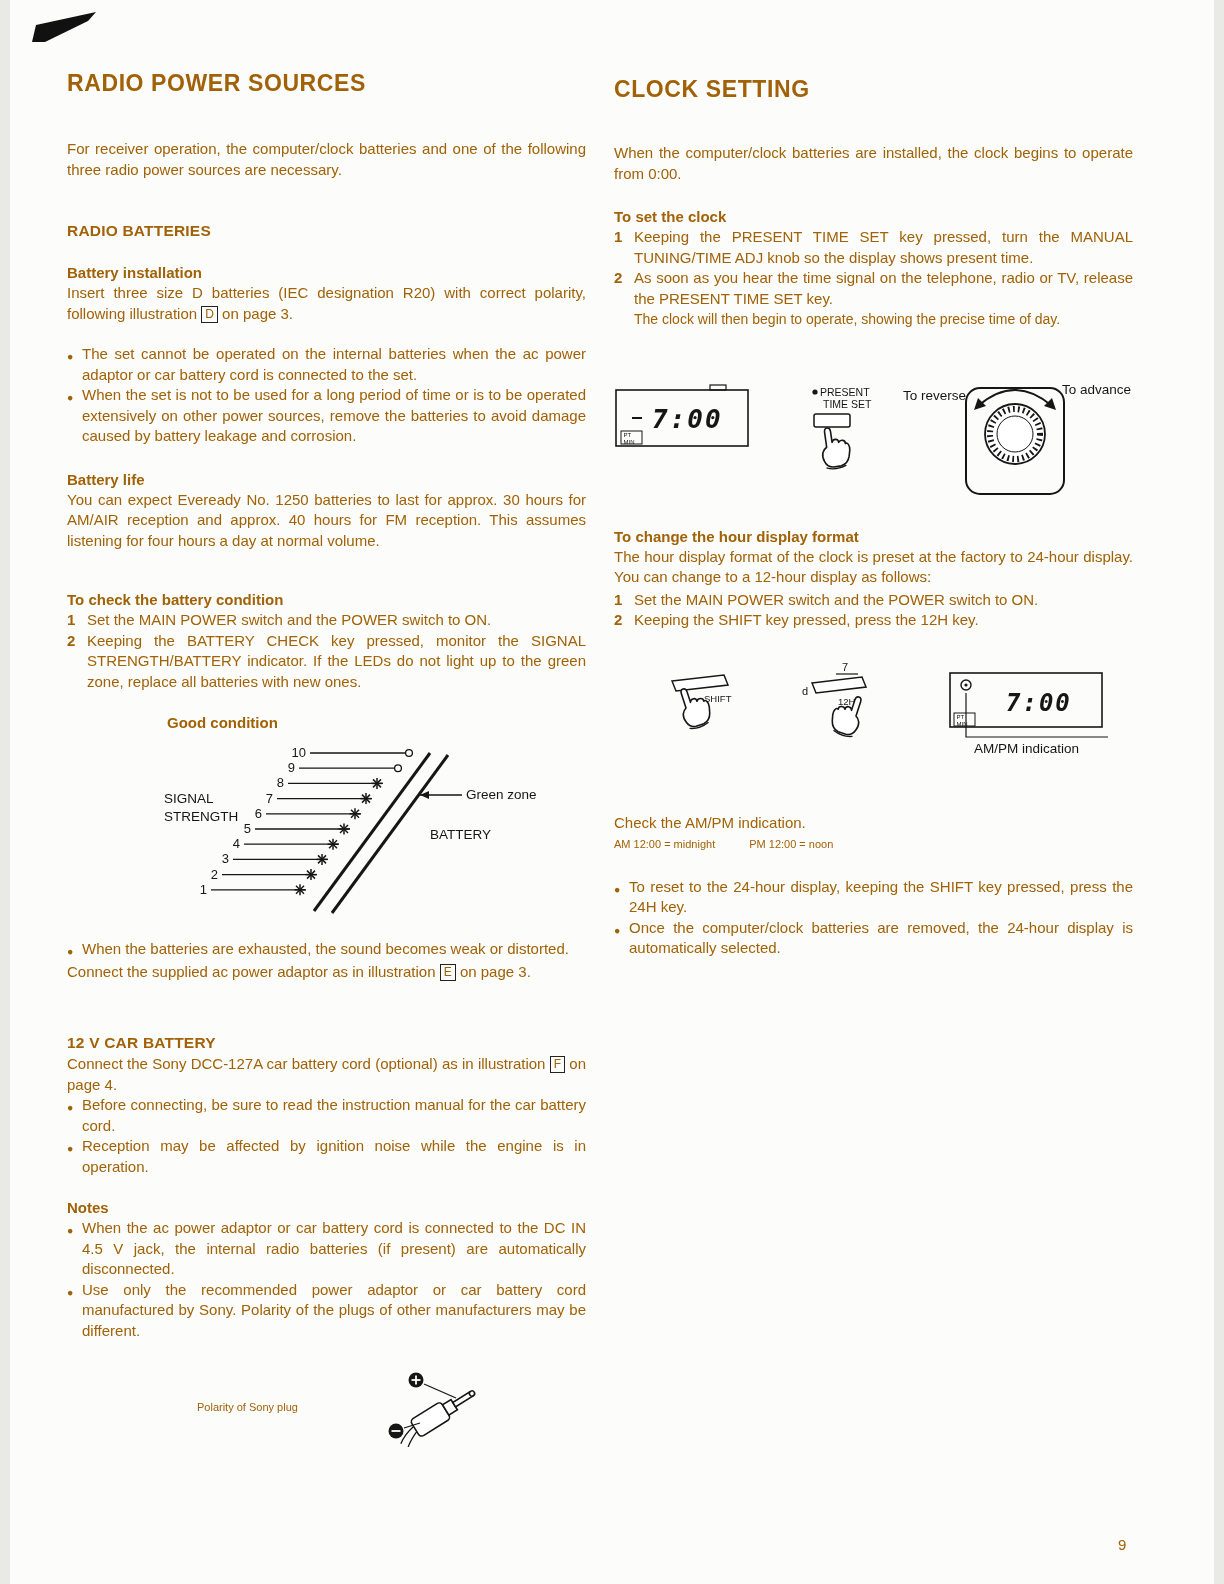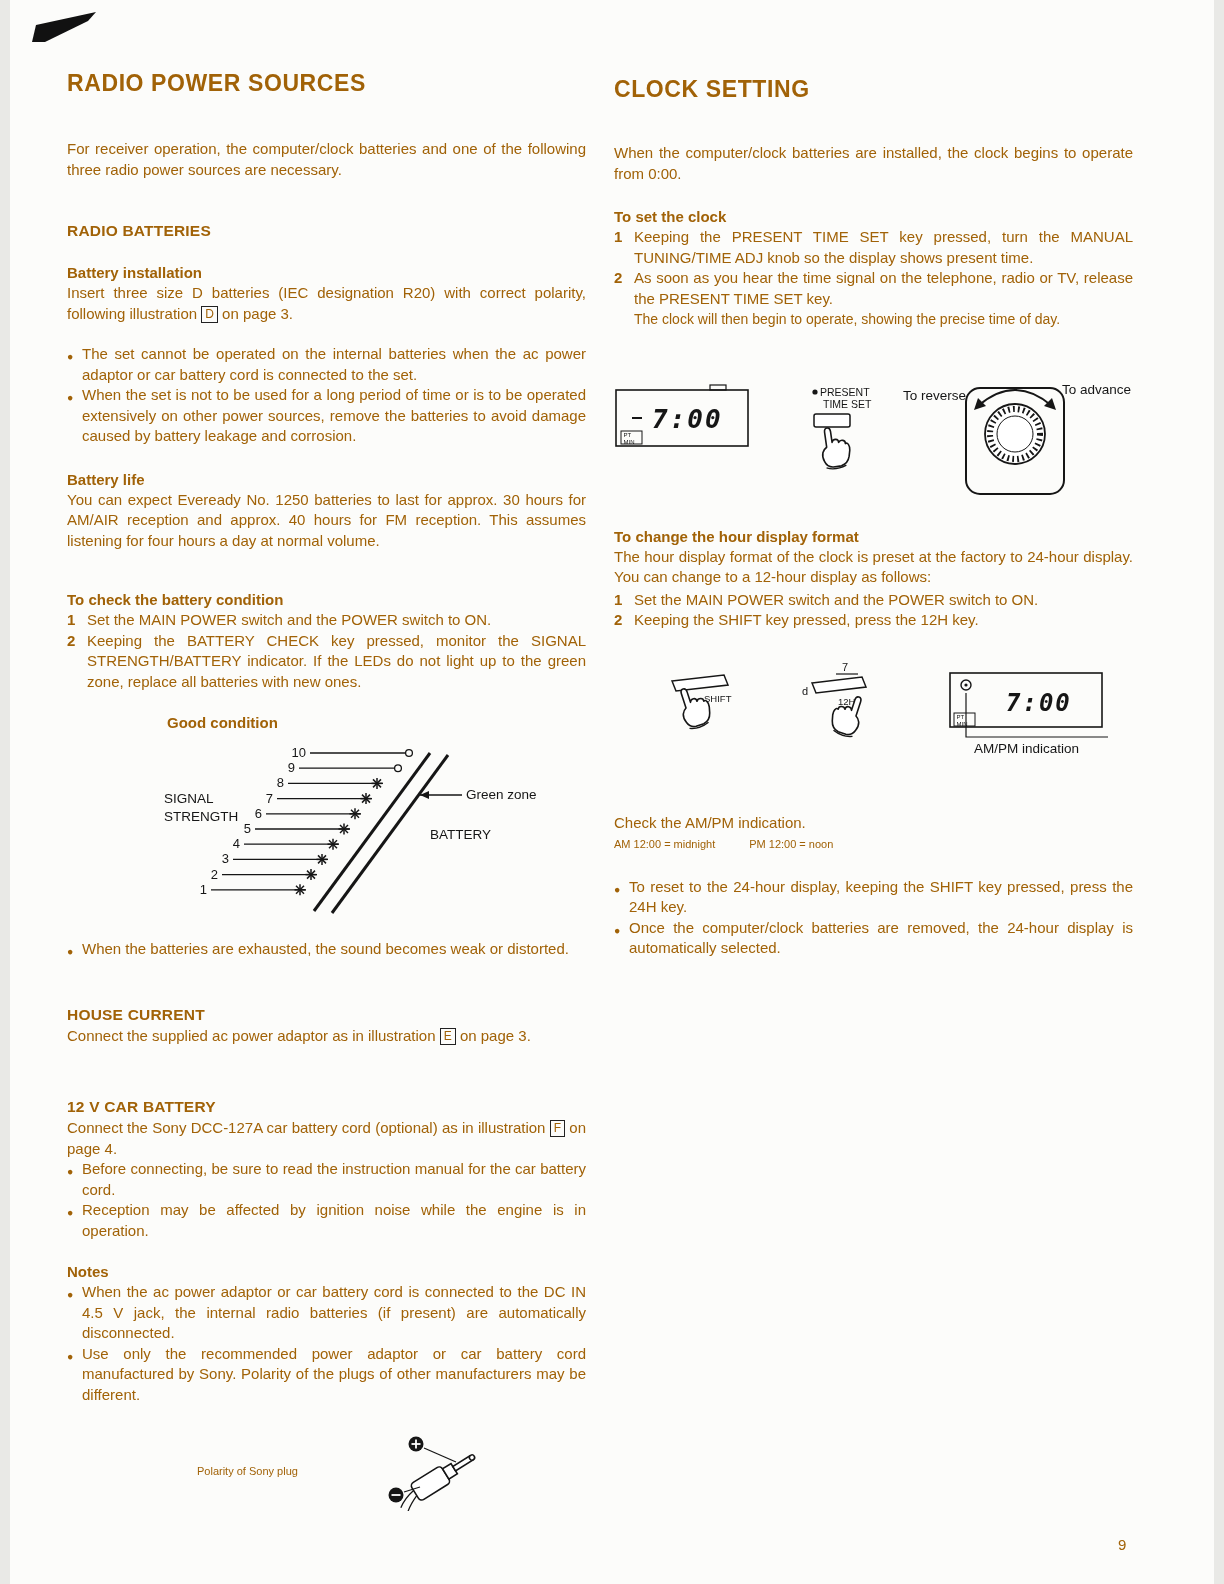--- a/index.html
+++ b/index.html
@@ -157,21 +157,20 @@
         <text x="2" y="82" font-size="13.5">STRENGTH</text>
         <line x1="300" y1="56" x2="258" y2="56" stroke="#161616" stroke-width="1.4"></line>
         <polygon points="258,56 267,52 267,60" fill="#161616"></polygon>
         <text x="304" y="60" font-size="13.5">Green zone</text>
         <text x="268" y="100" font-size="13.5">BATTERY</text>
       </svg>
     </div>
 
     <div class="bullet" style="margin-top:18px">When the batteries are exhausted, the sound becomes weak or distorted.</div>
 
-    <div class="subhead" style="margin-top:46px">HOUSE CURRENT</div>
     <p class="body" style="margin-top:2px">
       <span>Connect the supplied ac power adaptor as in illustration</span>
       <span class="boxletter">E</span>
       <span>on page 3.</span>
     </p>
 
     <div class="subhead" style="margin-top:52px">12 V CAR BATTERY</div>
     <p class="body" style="margin-top:2px">
       <span>Connect the Sony DCC-127A car battery cord (optional) as in illustration</span>
       <span class="boxletter">F</span>

